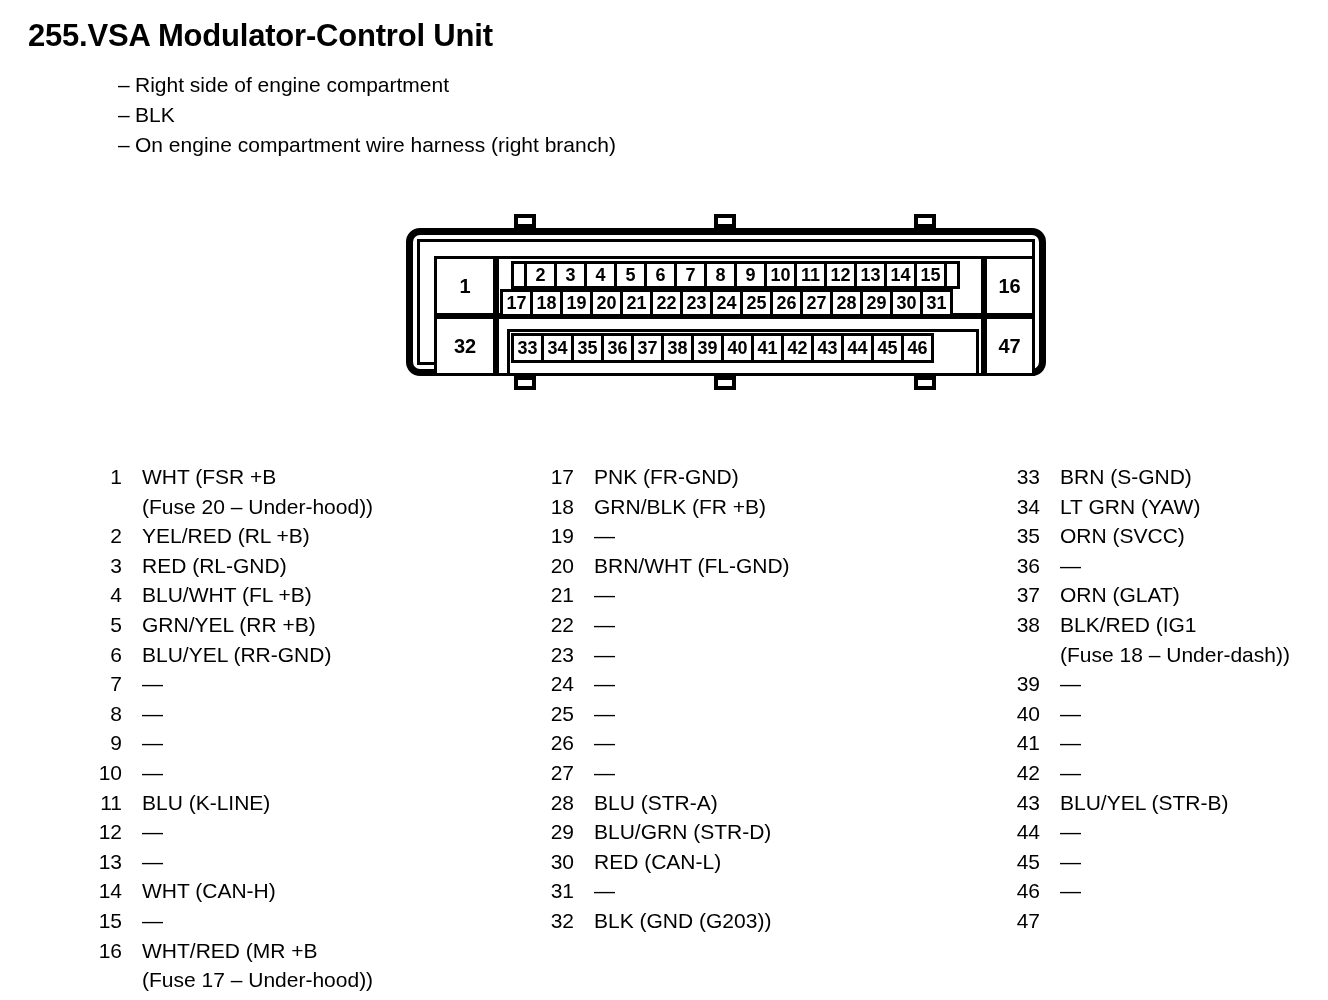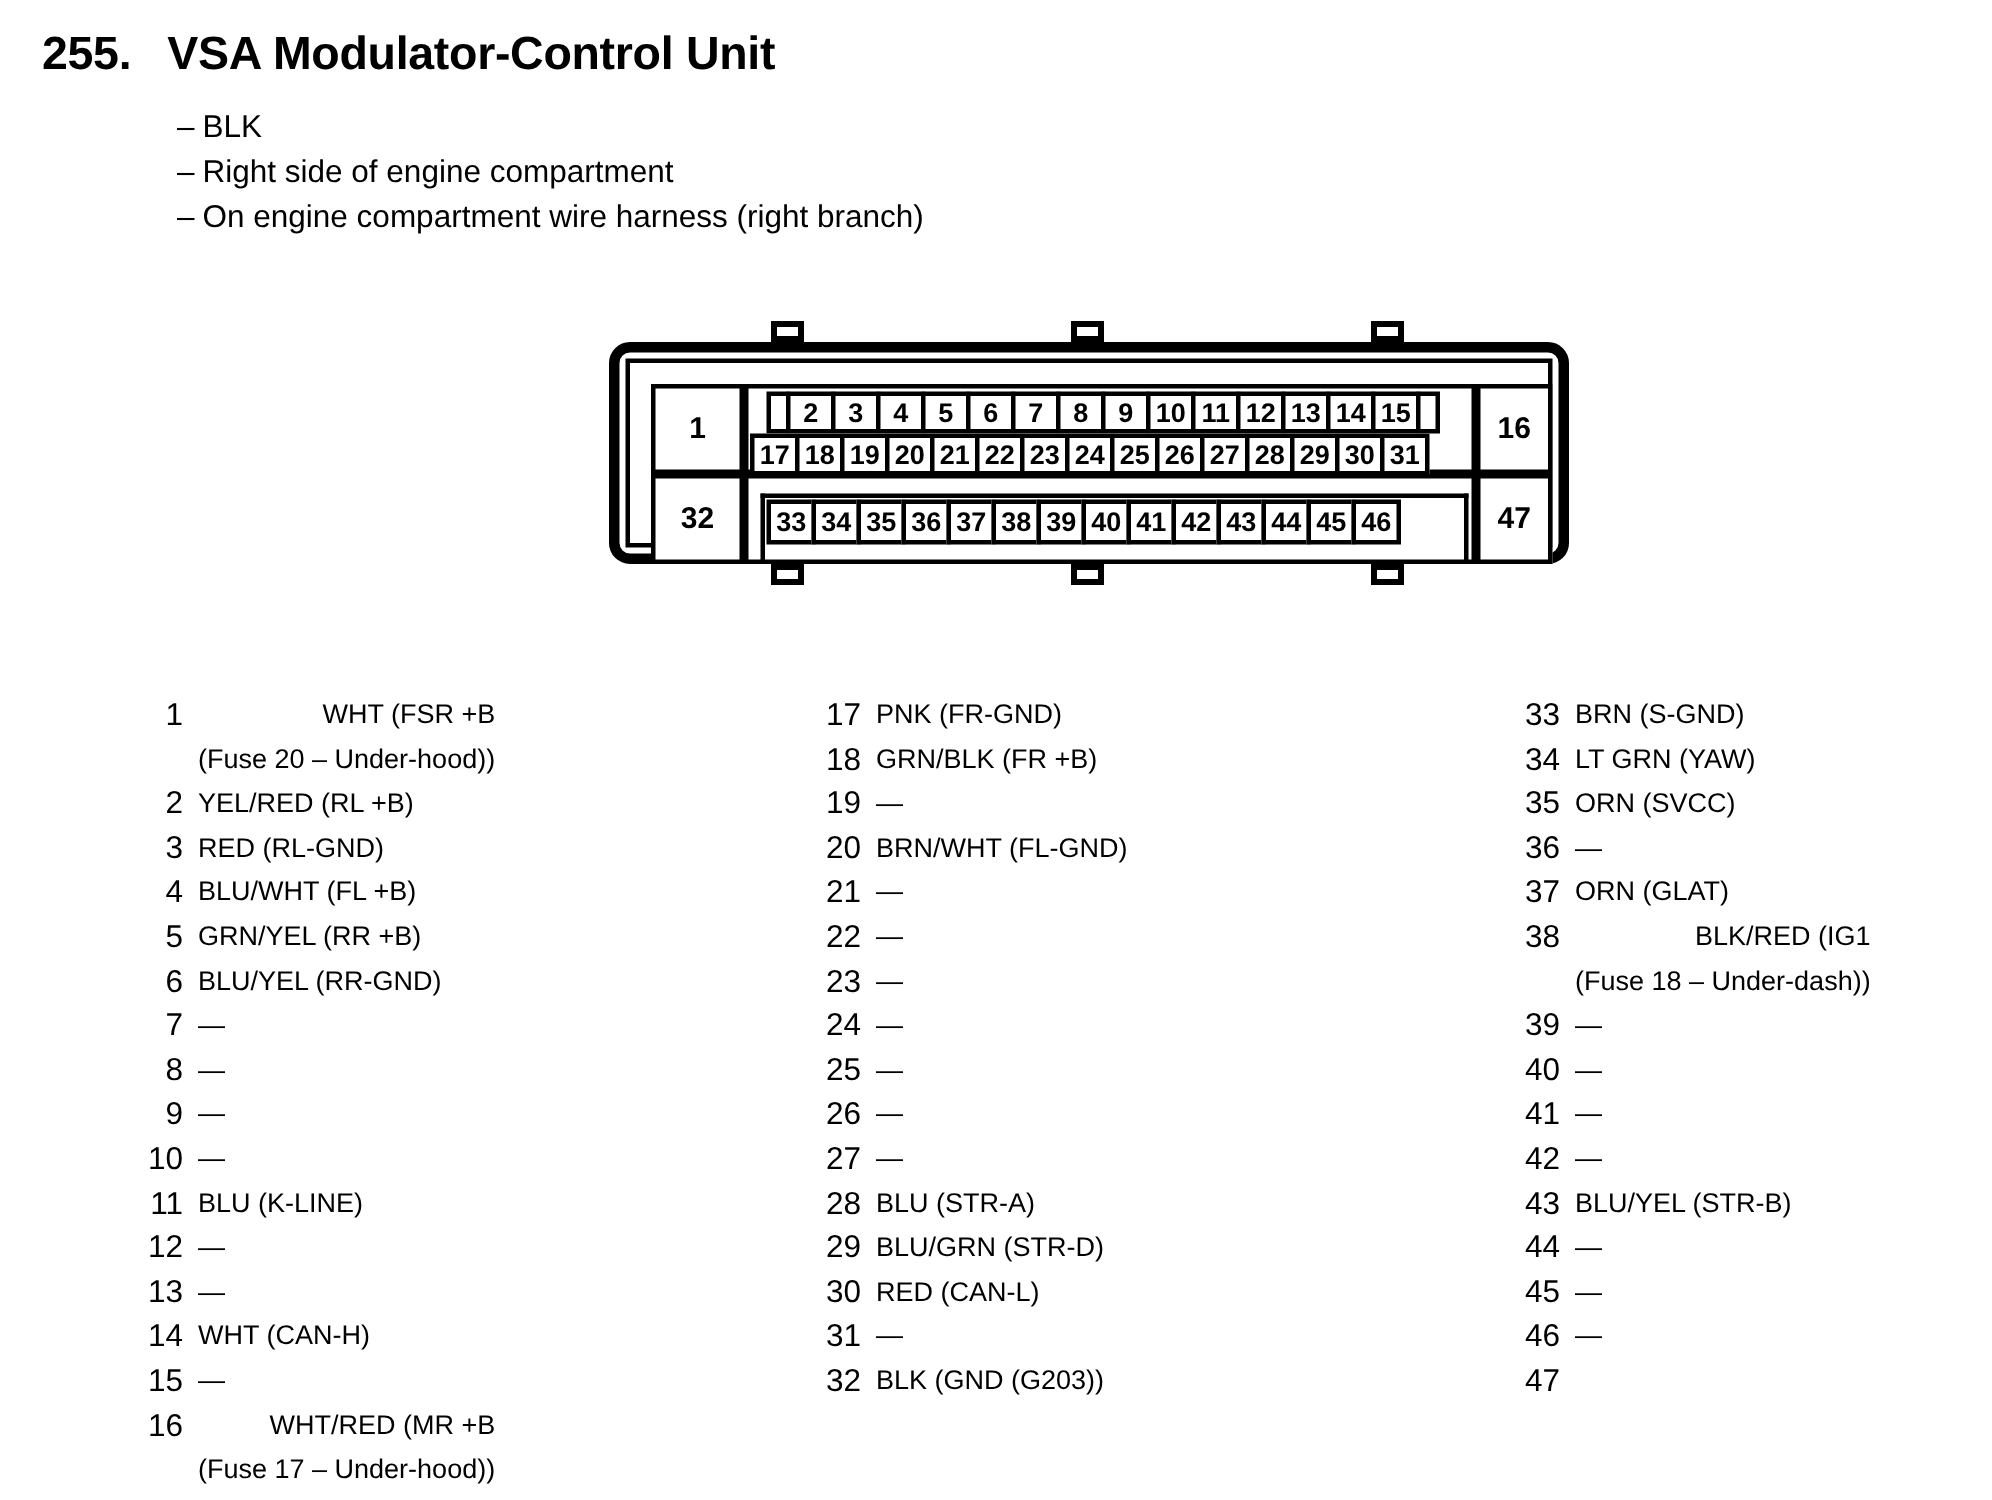--- a/index.html
+++ b/index.html
@@ -25,21 +25,21 @@
   #page-title {
     position: absolute;
     left: 28px;
     top: 18px;
     font-size: 31px;
     font-weight: bold;
     letter-spacing: -0.2px;
     white-space: nowrap;
   }
   #title-number {
-    margin-right: 24px;
+    margin-right: 0;
   }
   #notes {
     position: absolute;
     left: 118px;
     top: 70px;
   }
   .note-line {
     font-size: 21px;
     line-height: 30px;
     white-space: nowrap;
@@ -202,40 +202,39 @@
   }
   .pin-num {
     width: 34px;
     text-align: right;
     flex: 0 0 34px;
     font-size: 21px;
     line-height: 29.6px;
     white-space: nowrap;
   }
   .pin-desc {
-    margin-left: 10px;
-    font-size: 18px;
+    margin-left: 20px;
+    font-size: 21px;
     line-height: 29.6px;
     white-space: nowrap;
-    text-align: right;
   }
   .pin-desc .cont {
     display: block;
   }
 </style>
 </head>
 <body>
 
 <div id="header">
   <div id="page-title">
     <span id="title-number">255.</span><span>VSA Modulator-Control Unit</span>
   </div>
   <div id="notes">
+    <div class="note-line"><span class="note-dash">–</span><span>Right side of engine compartment</span></div>
     <div class="note-line"><span class="note-dash">–</span><span>BLK</span></div>
-    <div class="note-line"><span class="note-dash">–</span><span>Right side of engine compartment</span></div>
     <div class="note-line"><span class="note-dash">–</span><span>On engine compartment wire harness (right branch)</span></div>
   </div>
 </div>
 
 <div id="connector">
 
   <div id="connector-shell"></div>
 
   <div class="tab top t1"></div>
   <div class="tab top t2"></div>

